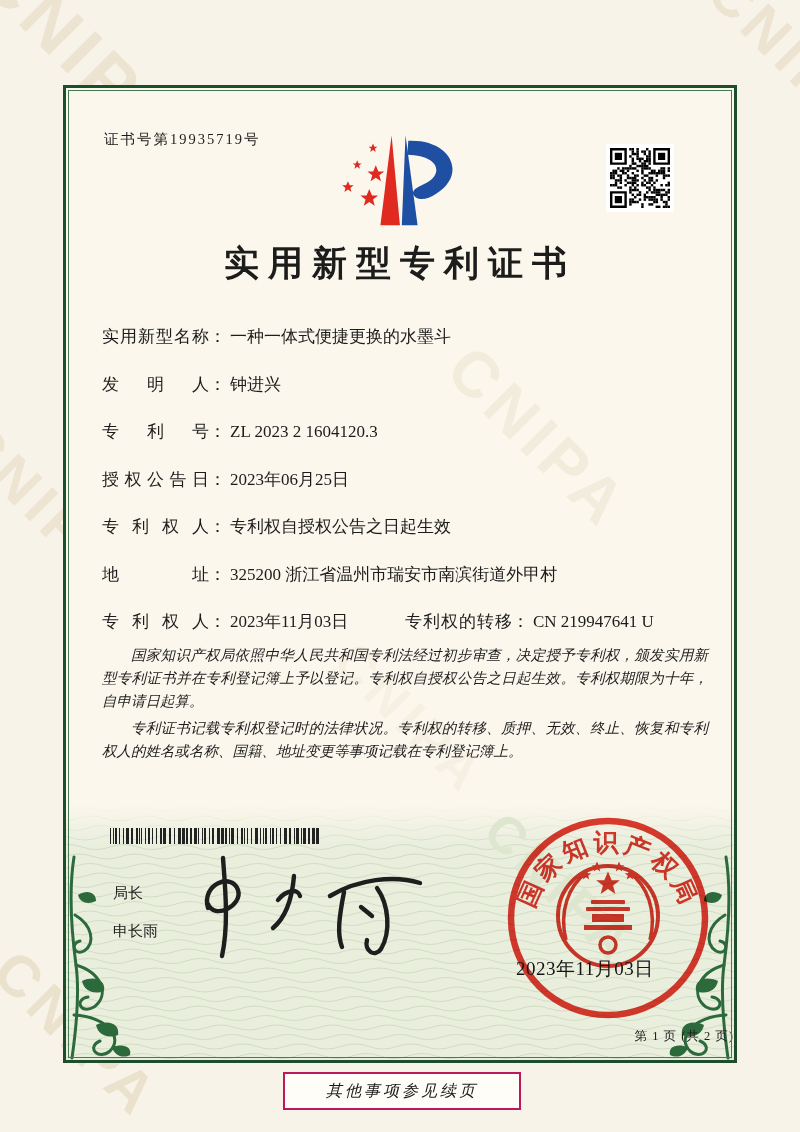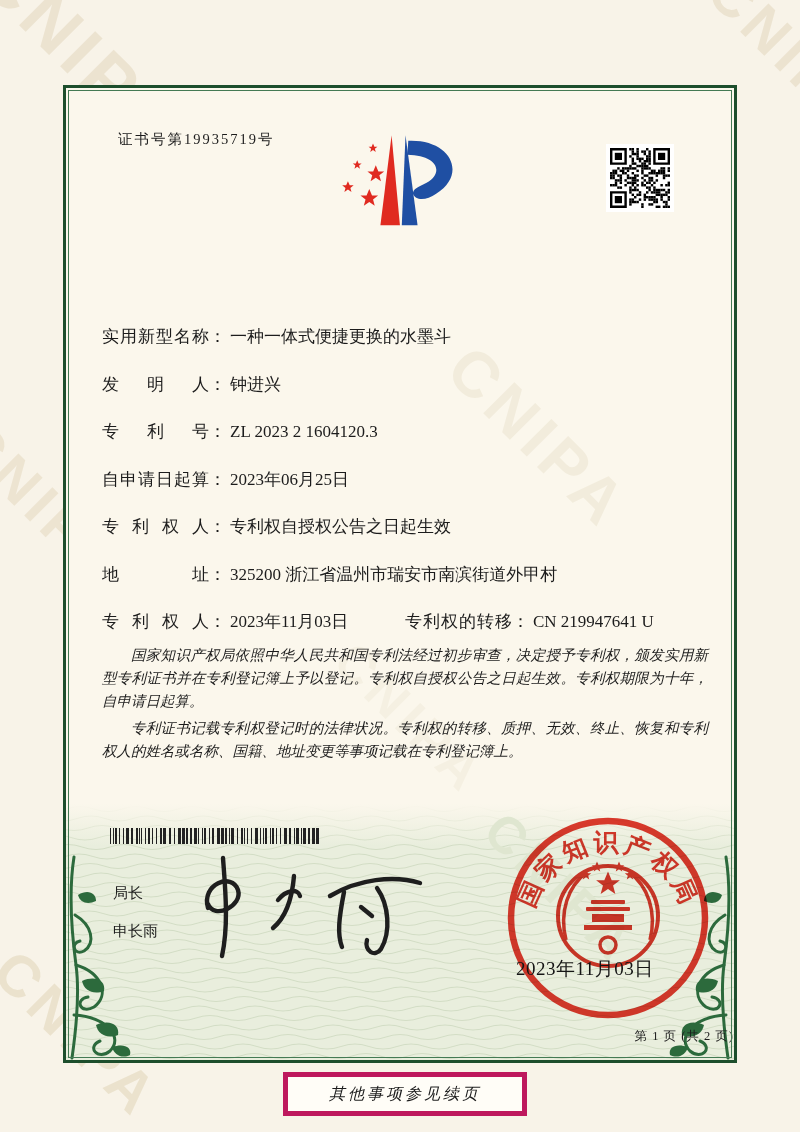--- a/index.html
+++ b/index.html
@@ -22,21 +22,21 @@
     border:3px solid #1d4e2c;background:#fbf7ec;box-sizing:border-box;
   }
   .frame-inner{position:absolute;inset:2px;border:1.5px solid #447a54;pointer-events:none;z-index:6;}
   .band{position:absolute;left:0;right:0;bottom:0;height:256px;background:#e9eedd;z-index:0;}
   .band-fade{position:absolute;left:0;right:0;top:0;height:42px;
     background:linear-gradient(#fbf7ec,rgba(251,247,236,0));}
   .ornament{position:absolute;bottom:0;z-index:2;}
   .ornament.left{left:0;}
   .ornament.right{right:0;transform:scaleX(-1);}
   
-  .cert-no{position:absolute;left:52px;top:42px;font-size:14.5px;letter-spacing:2px;z-index:3;}
+  .cert-no{position:absolute;left:38px;top:42px;font-size:14.5px;letter-spacing:2px;z-index:3;}
   .logo{position:absolute;left:268px;top:40px;z-index:3;}
   .qr{position:absolute;left:540px;top:56px;width:60px;height:60px;background:#fff;padding:4px;z-index:3;}
   .title{
     position:absolute;left:0;right:0;top:152px;text-align:center;
     font-size:35px;font-weight:bold;letter-spacing:9px;z-index:3;
   }
   
   .row{position:absolute;left:36px;right:30px;font-size:17px;line-height:22px;z-index:3;white-space:nowrap;}
   .f-label{display:inline-block;width:107px;text-align:justify;text-align-last:justify;vertical-align:top;}
   .f-colon{display:inline-block;margin-right:4px;}
@@ -53,21 +53,21 @@
   .sig-name{position:absolute;left:47px;top:834px;font-size:15px;z-index:3;
     font-family:Liberation Serif, serif;}
   .sig-svg{position:absolute;left:112px;top:756px;z-index:3;}
   .seal{position:absolute;left:436px;top:724px;z-index:4;mix-blend-mode:multiply;}
   .seal-date{position:absolute;left:450px;top:868px;width:312px;z-index:5;
     font-size:19px;color:#151515;letter-spacing:.5px;}
   .page-no{position:absolute;left:0;right:0;top:940px;text-align:right;font-size:12.5px;z-index:3;letter-spacing:1px;}
   
   .cont-box{
     position:absolute;left:283px;top:1072px;width:234px;height:34px;
-    background:#fffdf7;border:5px solid #be185d;z-index:7;
+    background:#fffdf7;border:2px solid #be185d;z-index:7;
     text-align:center;line-height:34px;font-size:16px;letter-spacing:3px;font-style:italic;
   }
 </style>
 </head>
 <body>
 
 <div class="page">
 
   <div class="wm" style="left:-44px;top:10px;font-size:72px;color:#ece3d0;">CNIPA</div>
   <div class="wm" style="left:688px;top:20px;font-size:58px;color:#ece3d0;">CNIPA</div>
@@ -375,32 +375,33 @@
         <rect x="23" y="24" width="1.02" height="1.02"></rect>
         <rect x="24" y="24" width="1.02" height="1.02"></rect>
         <path d="M0,0 h7 v7 h-7 Z M1,1 v5 h5 v-5 Z" fill-rule="evenodd"></path>
         <rect x="2" y="2" width="3" height="3"></rect>
         <path d="M18,0 h7 v7 h-7 Z M19,1 v5 h5 v-5 Z" fill-rule="evenodd"></path>
         <rect x="20" y="2" width="3" height="3"></rect>
         <path d="M0,18 h7 v7 h-7 Z M1,19 v5 h5 v-5 Z" fill-rule="evenodd"></path>
         <rect x="2" y="20" width="3" height="3"></rect>
       </svg>
 
+    <div class="title">实用新型专利证书</div>
 
     <div class="row" style="top:238px;">
       <span class="f-label">实用新型名称</span><span class="f-colon">：</span><span>一种一体式便捷更换的水墨斗</span>
     </div>
     <div class="row" style="top:286px;">
       <span class="f-label">发明人</span><span class="f-colon">：</span><span>钟进兴</span>
     </div>
     <div class="row" style="top:333px;">
       <span class="f-label">专利号</span><span class="f-colon">：</span><span>ZL 2023 2 1604120.3</span>
     </div>
     <div class="row" style="top:381px;">
-      <span class="f-label">自申请日起算</span><span class="f-colon">：</span><span>2023年06月25日</span>
+      <span class="f-label">授权公告日</span><span class="f-colon">：</span><span>2023年06月25日</span>
     </div>
     <div class="row" style="top:428px;">
       <span class="f-label">专利权人</span><span class="f-colon">：</span><span>专利权自授权公告之日起生效</span>
     </div>
     <div class="row" style="top:476px;font-family:Liberation Serif, serif;">
       <span class="f-label">地址</span><span class="f-colon">：</span><span>325200 浙江省温州市瑞安市南滨街道外甲村</span>
     </div>
 
     <div class="row grant-wrap" style="top:523px;">
       <span>

